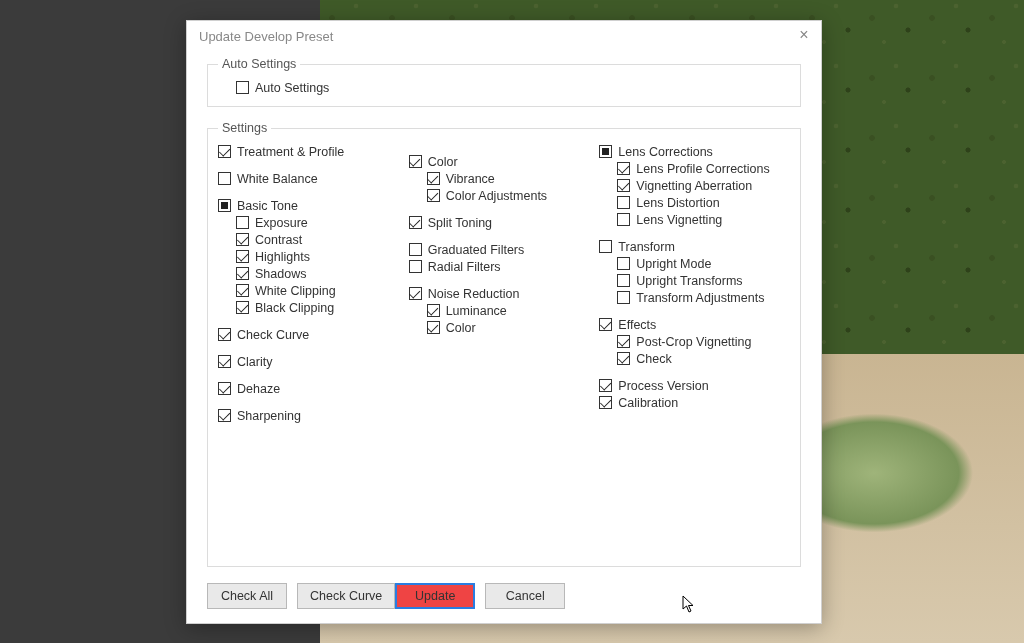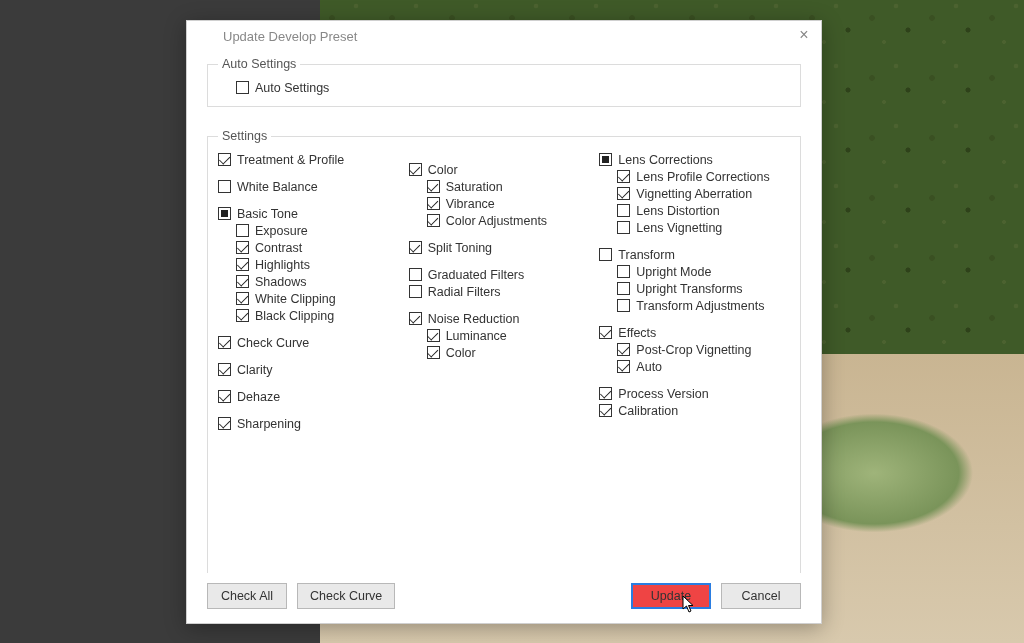--- a/index.html
+++ b/index.html
@@ -65,40 +65,39 @@
       flex-direction: column;
     }
     .titlebar {
       height: 30px;
       display: flex;
       align-items: center;
       justify-content: space-between;
       padding: 0 8px 0 12px;
       color: #888;
       font-size: 13px;
-      margin-left: 24px;
     }
     .close-x {
       width: 18px;
       height: 18px;
       color: #888;
       font-size: 16px;
       text-align: center;
       line-height: 16px;
       cursor: default;
     }
     .body-area {
       flex: 1;
       padding: 6px 20px 0 20px;
       overflow: hidden;
     }
     fieldset.group {
       border: 1px solid #dcdcdc;
       padding: 8px 10px 10px 10px;
-      margin-bottom: 22px;
+      margin-bottom: 14px;
     }
     fieldset.group > legend {
       color: #555;
       padding: 0 4px;
       font-size: 12.5px;
     }
     .columns {
       display: flex;
       gap: 0;
     }
@@ -135,21 +134,21 @@
     .cb.mixed::after {
       content: "";
       width: 7px;
       height: 7px;
       background: #222;
     }
     .spacer { height: 10px; }
     .footer {
       padding: 10px 20px 14px 20px;
       display: flex;
-      justify-content: space-between;
+      justify-content: flex-start;
     }
     .footer-left, .footer-right { display: flex; gap: 10px; }
     button.btn {
       min-width: 80px;
       height: 26px;
       padding: 0 12px;
       background: #e9e9e9;
       border: 1px solid #b8b8b8;
       font-family: inherit;
       font-size: 12.5px;
@@ -259,24 +258,20 @@
         </div>
 
         <div class="col">
           <div class="spacer"></div>
           <div class="item">
               <span class="cb checked"></span>
               <span>Color</span>
             </div>
           <div class="item indent1">
               <span class="cb checked"></span>
-              <span>Saturation</span>
-            </div>
-          <div class="item indent1">
-              <span class="cb checked"></span>
               <span>Vibrance</span>
             </div>
           <div class="item indent1">
               <span class="cb checked"></span>
               <span>Color Adjustments</span>
             </div>
           <div class="spacer"></div>
           <div class="item">
               <span class="cb checked"></span>
               <span>Split Toning</span>
@@ -347,21 +342,21 @@
           <div class="item">
               <span class="cb checked"></span>
               <span>Effects</span>
             </div>
           <div class="item indent1">
               <span class="cb checked"></span>
               <span>Post-Crop Vignetting</span>
             </div>
           <div class="item indent1">
               <span class="cb checked"></span>
-              <span>Auto</span>
+              <span>Check</span>
             </div>
           <div class="spacer"></div>
           <div class="item">
               <span class="cb checked"></span>
               <span>Process Version</span>
             </div>
           <div class="item">
               <span class="cb checked"></span>
               <span>Calibration</span>
             </div>

